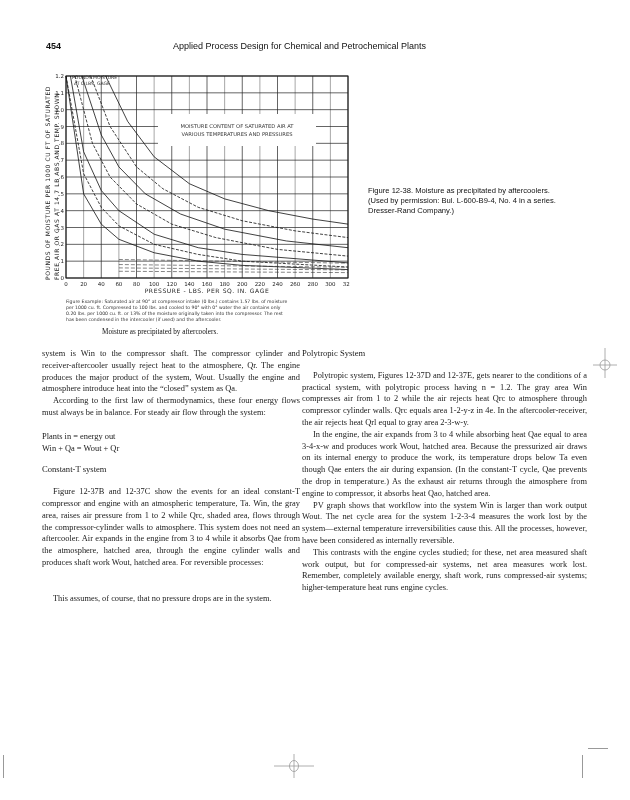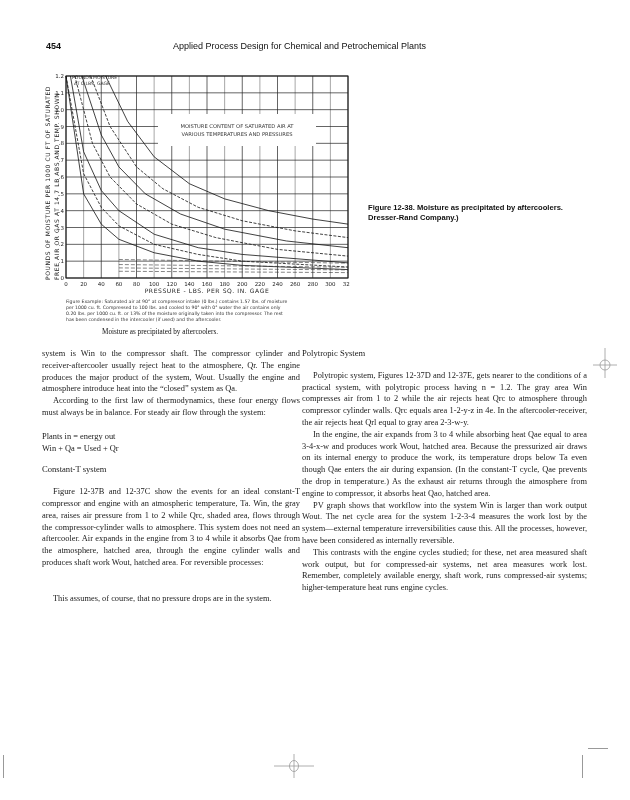--- a/index.html
+++ b/index.html
@@ -2,21 +2,21 @@
 <html><head>
 <meta charset="utf-8">
 <style>
   html, body { margin: 0; padding: 0; background: #ffffff; }
   body { width: 630px; height: 800px; position: relative; overflow: hidden; font-family: "Liberation Serif", serif; color: #1a1a1a; }
   .abs { position: absolute; }
   .running-head { top: 41px; left: 0; width: 630px; height: 14px; font-family: "Liberation Sans", sans-serif; font-size: 9px; color: #111; }
   .page-num { position: absolute; left: 46px; top: 0; font-weight: bold; }
   .book-title { position: absolute; left: 173px; top: 0; }
   .figure { left: 42px; top: 70px; width: 308px; height: 270px; }
-  .fig-caption-right { left: 368px; top: 186px; width: 220px; font-family: "Liberation Sans", sans-serif; font-size: 7.6px; line-height: 10px; color: #111; font-weight: bold; margin-top: 17px; }
+  .fig-caption-right { left: 368px; top: 186px; width: 220px; font-family: "Liberation Sans", sans-serif; font-size: 7.6px; line-height: 10px; color: #111; font-weight: normal; }
   .col { top: 348px; width: 258px; font-size: 8.4px; line-height: 11.8px; text-align: justify; }
   .col-left { left: 42px; }
   .col-right { left: 302px; width: 285px; }
   .col p { margin: 0 0 0 0; text-indent: 11px; }
   .col p.noindent { text-indent: 0; }
   .col h3 { margin: 10px 0 10px 0; font-size: 8.6px; font-weight: normal; }
   .col .gap { height: 12px; }
   .mark { position: absolute; background: #999; }
   .reg { position: absolute; }
   .ticklabel { font-family: "DejaVu Sans", sans-serif; font-size: 5.5px; fill: #222; }
@@ -125,29 +125,30 @@
     <text class="smalltxt" x="24" y="239">per 1000 cu. ft.  Compressed to 100 lbs. and cooled to 90° with 0° water the air contains only</text>
     <text class="smalltxt" x="24" y="245">0.20 lbs. per 1000 cu. ft. or 13% of the moisture originally taken into the compressor.  The rest</text>
     <text class="smalltxt" x="24" y="251">has been condensed in the intercooler (if used) and the aftercooler.</text>
 
     <text x="118" y="264" text-anchor="middle" style="font-family:'Liberation Serif',serif;font-size:7.2px;fill:#111">Moisture as precipitated by aftercoolers.</text>
   </svg>
 </div>
 
 <div class="abs fig-caption-right">
   <div>Figure 12-38. Moisture as precipitated by aftercoolers.</div>
+  <div>(Used by permission: Bul. L-600-B9-4, No. 4 in a series.</div>
   <div>Dresser-Rand Company.)</div>
 </div>
 
 <div class="abs col col-left">
   <p class="noindent">system is Win to the compressor shaft. The compressor cylinder and receiver-aftercooler usually reject heat to the atmosphere, Qr. The engine produces the major product of the system, Wout. Usually the engine and atmosphere introduce heat into the “closed” system as Qa.</p>
   <p>According to the first law of thermodynamics, these four energy flows must always be in balance. For steady air flow through the system:</p>
   <div class="gap"></div>
   <p class="noindent">Plants in = energy out</p>
-  <p class="noindent">Win + Qa = Used + Qr</p>
+  <p class="noindent">Win + Qa = Wout + Qr</p>
   <h3>Constant-T system</h3>
   <p>Figure 12-37B and 12-37C show the events for an ideal constant-T compressor and engine with an atmospheric temperature, Ta. Win, the gray area, raises air pressure from 1 to 2 while Qrc, shaded area, flows through the compressor-cylinder walls to atmosphere. This system does not need an aftercooler. Air expands in the engine from 3 to 4 while it absorbs Qae from the atmosphere, hatched area, through the engine cylinder walls and produces shaft work Wout, hatched area. For reversible processes:</p>
   <div class="gap"></div>
   <div class="gap"></div>
   <p>This assumes, of course, that no pressure drops are in the system.</p>
 </div>
 
 <div class="abs col col-right">
   <h3 style="margin-top:0">Polytropic System</h3>
   <p>Polytropic system, Figures 12-37D and 12-37E, gets nearer to the conditions of a practical system, with polytropic process having n = 1.2. The gray area Win compresses air from 1 to 2 while the air rejects heat Qrc to atmosphere through compressor cylinder walls. Qrc equals area 1-2-y-z in 4e. In the aftercooler-receiver, the air rejects heat Qrl equal to gray area 2-3-w-y.</p>

